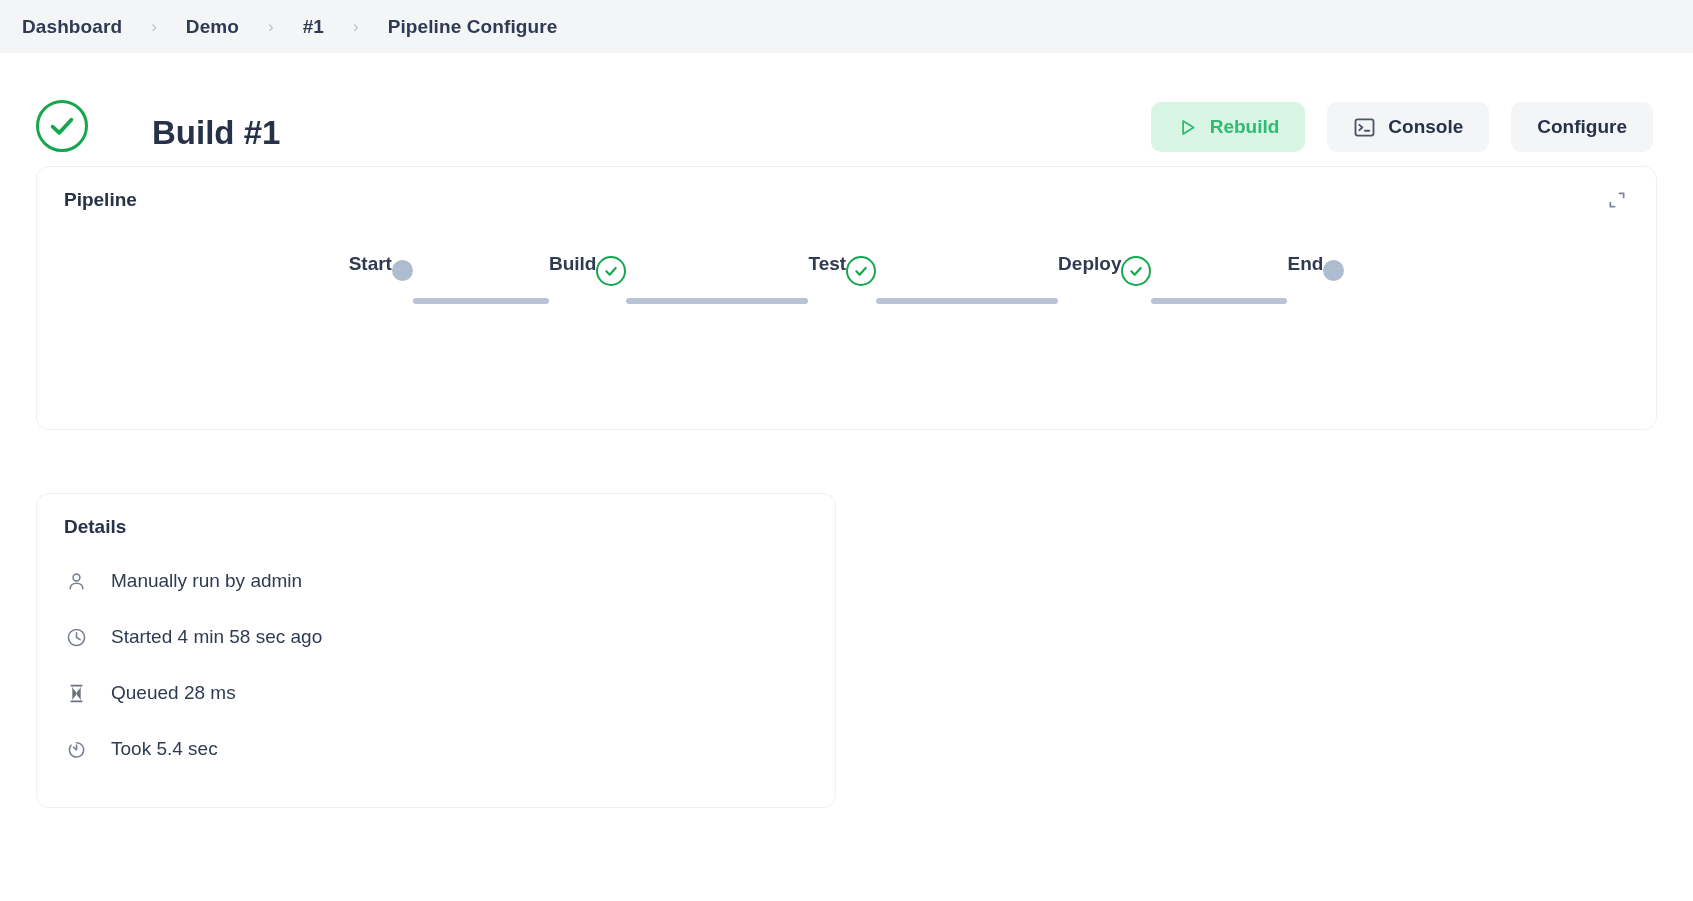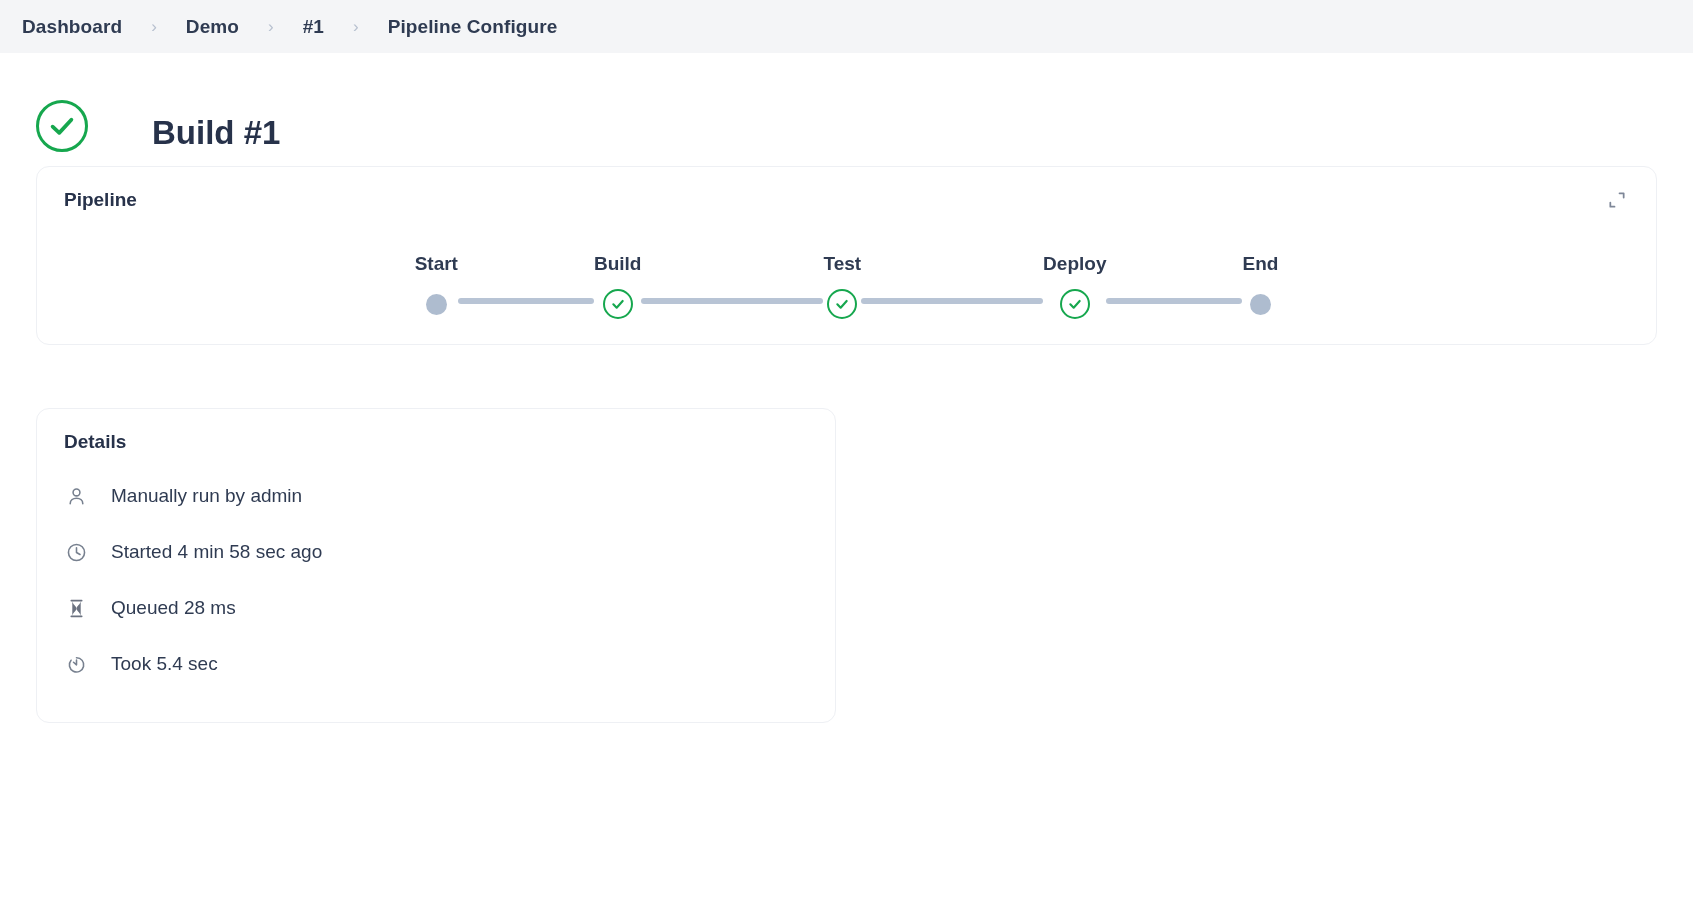--- a/index.html
+++ b/index.html
@@ -107,35 +107,35 @@
     top: 18px;
     right: 24px;
     width: 30px; height: 30px;
     display: flex; align-items: center; justify-content: center;
     cursor: pointer;
     background: transparent;
     border: none;
   }
 
   
-  .pipeline-card { height: 179px; margin-top: 14px; padding-left: 12px; }
+  .pipeline-card { height: 264px; margin-top: 14px; padding-left: 12px; }
   .pipeline-wrap {
     position: absolute;
     left: 0; right: 0;
     top: 86px;
     display: flex;
     justify-content: center;
   }
   .pipeline {
     display: flex;
     align-items: flex-start;
   }
   .stage {
     display: flex;
-    flex-direction: column;
+    flex-direction: row;
     align-items: center;
     flex: none;
   }
   .stage-label {
     font-size: 19px;
     font-weight: 700;
     color: #2f3b52;
     margin-bottom: 13px;
     white-space: nowrap;
   }
@@ -211,20 +211,47 @@
 <div class="page-header">
 
   <div class="status-ring">
     <svg width="30" height="30" viewBox="0 0 24 24" fill="none" stroke="#16a74e" stroke-width="3" stroke-linecap="round" stroke-linejoin="round">
       <polyline points="4.5,12.5 9.8,17.5 19.5,7"></polyline>
     </svg>
   </div>
 
   <div class="build-title">Build #1</div>
 
+  <div class="header-actions">
+
+    <button class="btn btn-rebuild">
+      <span>
+        <svg width="21" height="21" viewBox="0 0 24 24" fill="none" stroke="#2fbb71" stroke-width="2" stroke-linejoin="round">
+          <polygon points="7,4.5 19,12 7,19.5"></polygon>
+        </svg>
+      </span>
+      <span>Rebuild</span>
+    </button>
+
+    <button class="btn btn-neutral">
+      <span>
+        <svg width="23" height="23" viewBox="0 0 24 24" fill="none" stroke="#4c5566" stroke-width="1.9" stroke-linecap="round" stroke-linejoin="round">
+          <rect x="2.6" y="3.6" width="18.8" height="16.8" rx="2.4"></rect>
+          <polyline points="6.6,9.2 9.8,12 6.6,14.8"></polyline>
+          <line x1="12.4" y1="15.4" x2="17" y2="15.4"></line>
+        </svg>
+      </span>
+      <span>Console</span>
+    </button>
+
+    <button class="btn btn-neutral">
+      <span>Configure</span>
+    </button>
+
+  </div>
 </div>
 
 <div class="content">
 
   <div class="card pipeline-card">
 
     <div class="card-title">Pipeline</div>
 
     <button class="expand-btn">
       <svg width="20" height="20" viewBox="0 0 24 24" fill="none" stroke="#7e8798" stroke-width="2.1" stroke-linecap="round" stroke-linejoin="round">

